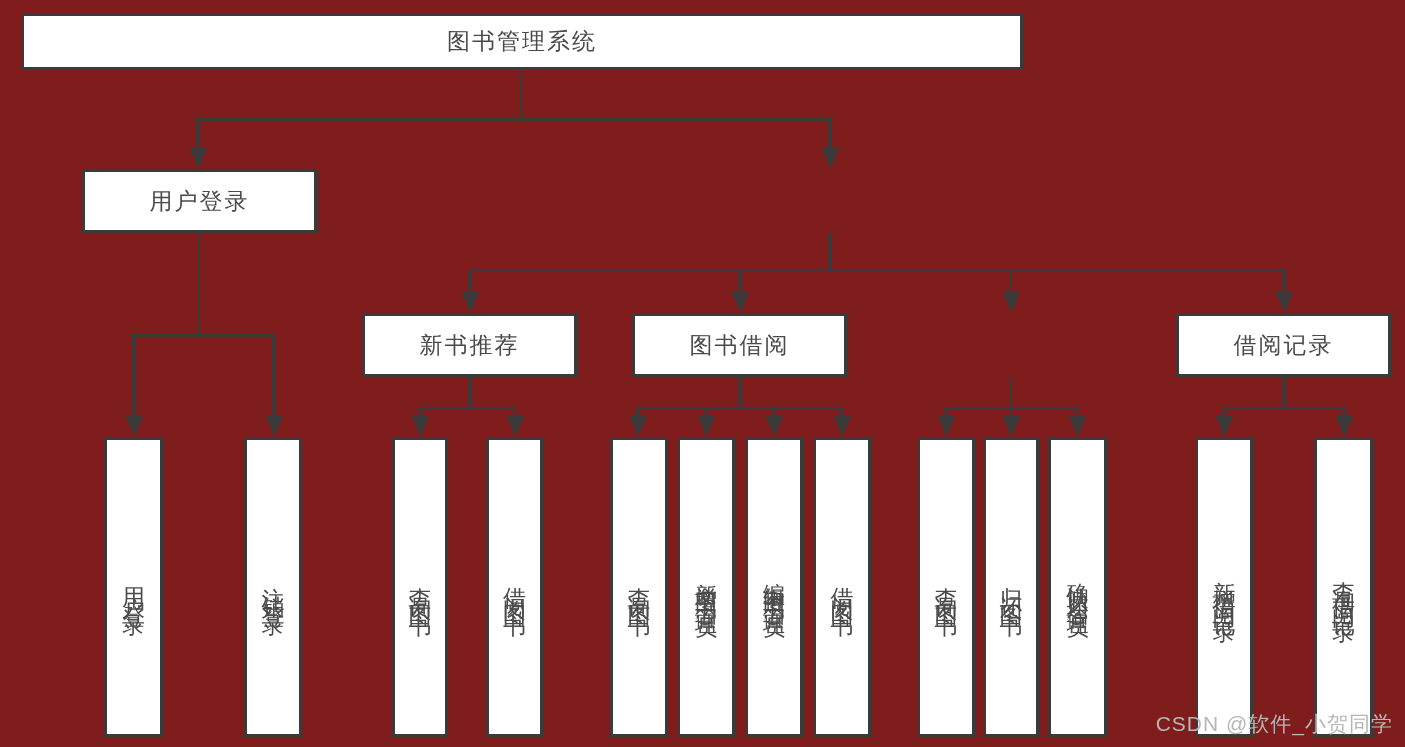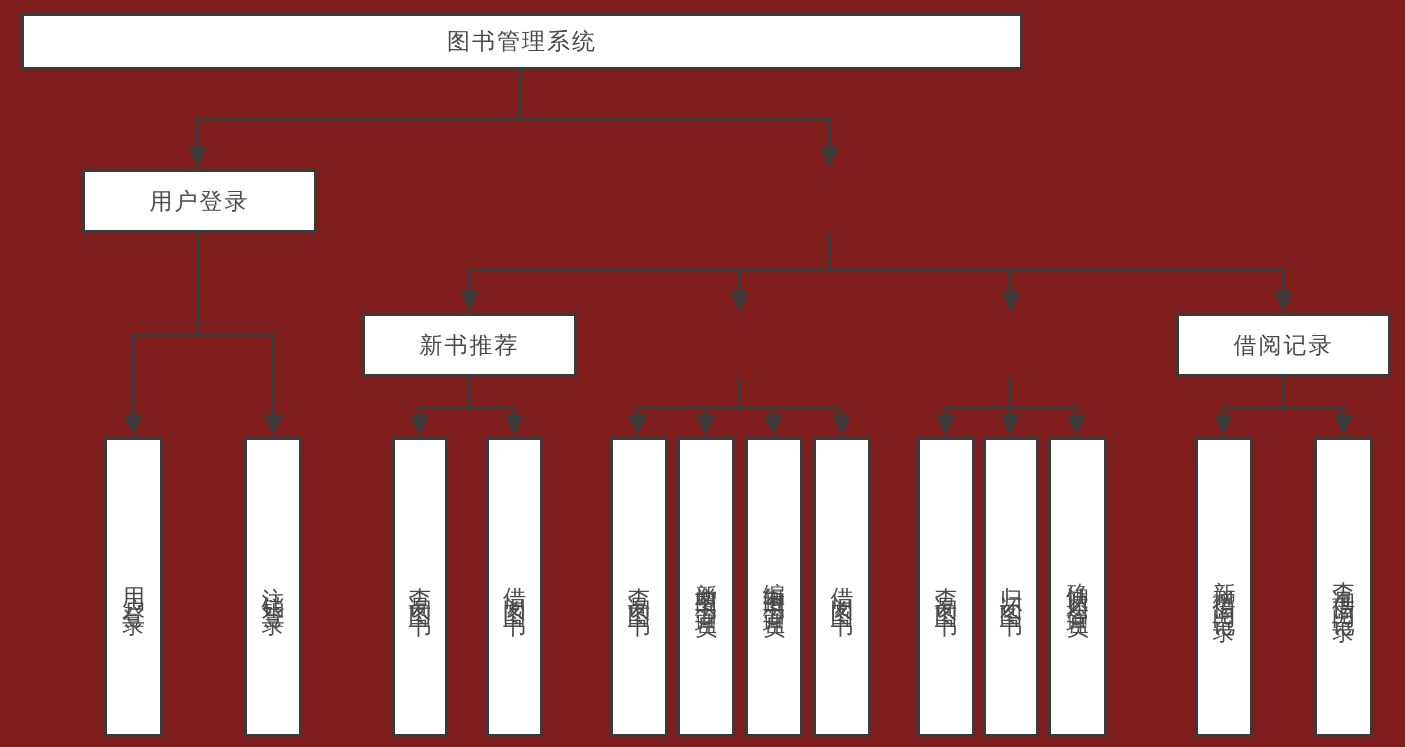--- a/index.html
+++ b/index.html
@@ -99,20 +99,23 @@
   <div class="vl" style="left:738px; top:269px; height:26px;"></div>
   <div class="arr" style="left:731px; top:291px;"></div>
   <div class="vl" style="left:1009px; top:269px; height:26px;"></div>
   <div class="arr" style="left:1002px; top:291px;"></div>
   <div class="vl" style="left:1282px; top:269px; height:26px;"></div>
   <div class="arr" style="left:1275px; top:291px;"></div>
 
   <div class="box" style="left:362px; top:313px; width:215px; height:64px;">
     <span class="hlabel">新书推荐</span>
   </div>
+  <div class="box" style="left:632px; top:313px; width:215px; height:64px;">
+    <span class="hlabel">图书借阅</span>
+  </div>
   <div class="box" style="left:1176px; top:313px; width:215px; height:64px;">
     <span class="hlabel">借阅记录</span>
   </div>
 
   <div class="vl" style="left:468px; top:377px; height:33px;"></div>
   <div class="hl" style="left:418px; top:407px; width:98px;"></div>
   <div class="vl" style="left:418px; top:407px; height:14px;"></div>
   <div class="arr" style="left:411px; top:415px;"></div>
   <div class="vl" style="left:513px; top:407px; height:14px;"></div>
   <div class="arr" style="left:506px; top:415px;"></div>
@@ -181,14 +184,15 @@
     <span class="vlabel long">确认归还（管理员）</span>
   </div>
 
   <div class="box" style="left:1195px; top:437px; width:58px; height:300px;">
     <span class="vlabel mid">新增借阅记录</span>
   </div>
   <div class="box" style="left:1314px; top:437px; width:59px; height:300px;">
     <span class="vlabel mid">查询借阅记录</span>
   </div>
 
+  <div class="watermark">CSDN @软件_小贺同学</div>
 
 </div>
 
 </body></html>

